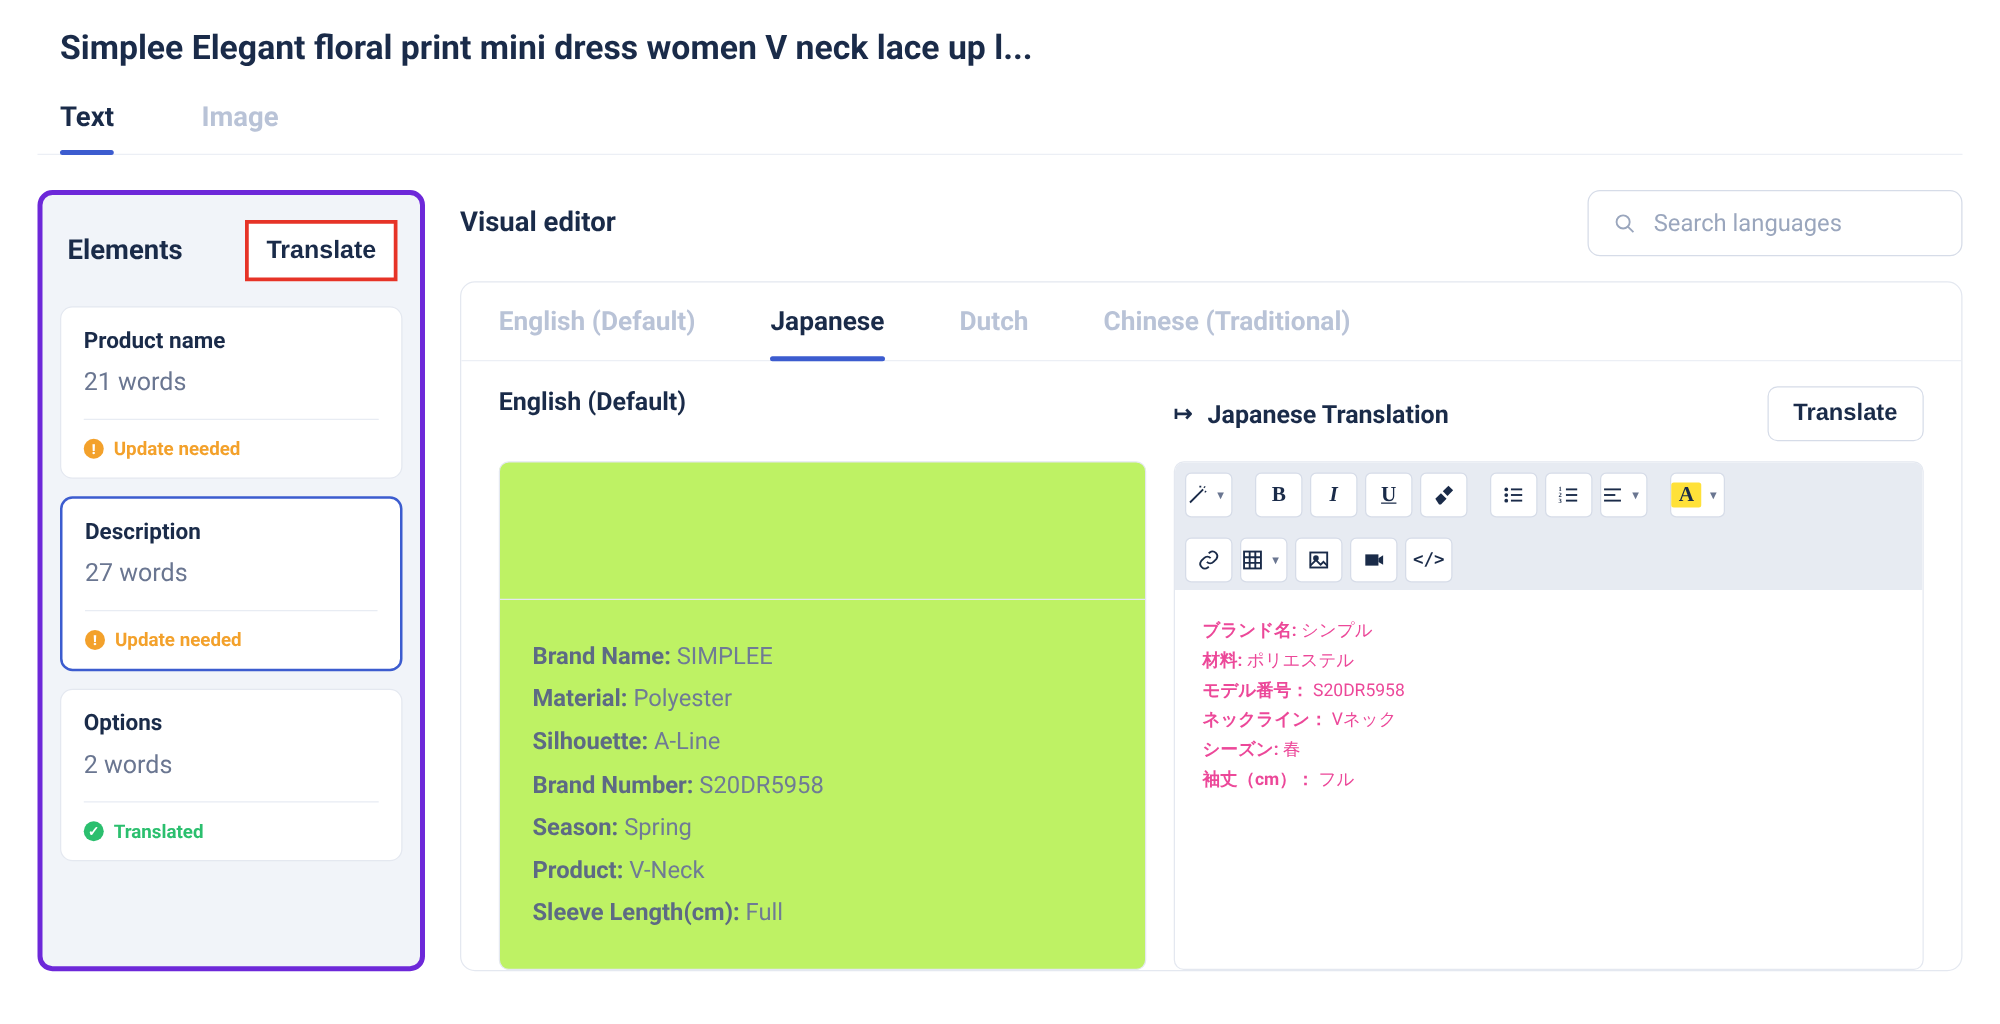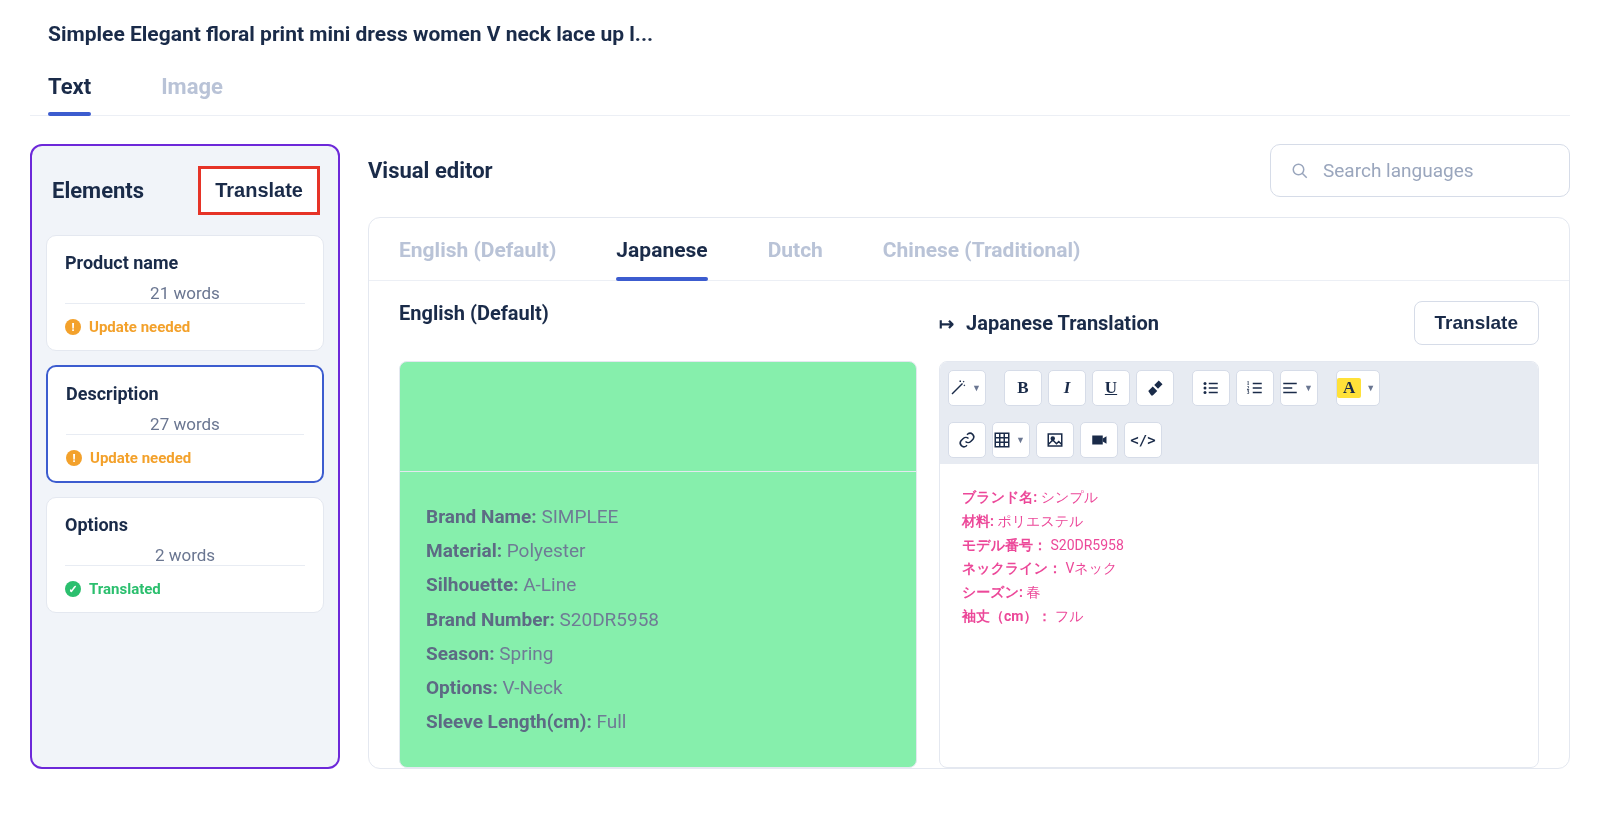--- a/index.html
+++ b/index.html
@@ -6,21 +6,21 @@
   body {
     font-family: -apple-system, BlinkMacSystemFont, "Segoe UI", Roboto, Helvetica, Arial, sans-serif;
     background: #fff;
     color: #1a2b49;
     width: 1600px;
     height: 819px;
     overflow: hidden;
     padding: 0 30px;
   }
   .page-title {
-    font-size: 21px;
+    font-size: 27px;
     font-weight: 700;
     color: #1a2b49;
     padding: 22px 0 28px 18px;
   }
   .main-tabs {
     display: flex;
     gap: 70px;
     padding-left: 18px;
     border-bottom: 1px solid #eceff5;
     text-align: center;
@@ -45,21 +45,21 @@
     border-radius: 3px;
   }
   .content {
     display: flex;
     margin-top: 28px;
     gap: 28px;
   }
   .sidebar {
     width: 310px;
     background: #f1f4f9;
-    border: 2px solid #6d28d9;
+    border: 4px solid #6d28d9;
     border-radius: 12px;
     padding: 20px 14px;
   }
   .sidebar-header {
     display: flex;
     align-items: center;
     justify-content: space-between;
     padding: 0 4px 20px 6px;
   }
   .sidebar-title {
@@ -87,24 +87,24 @@
   .element-card.selected {
     border: 2px solid #3c5ccf;
   }
   .element-name {
     font-size: 18px;
     font-weight: 700;
     color: #1a2b49;
     margin-bottom: 10px;
   }
   .element-words {
-    font-size: 17px;
+    font-size: 20px;
     color: #6a7691;
+    padding-bottom: 18px;
     border-bottom: 1px solid #e8ecf3;
-    text-align: center;
   }
   .element-status {
     display: flex;
     align-items: center;
     gap: 8px;
     margin-top: 14px;
     font-size: 15px;
     font-weight: 700;
   }
   .status-update { color: #f3a12b; }
@@ -209,21 +209,21 @@
     border-radius: 8px;
     cursor: pointer;
   }
   .panes {
     display: flex;
     padding: 0 30px;
     gap: 22px;
   }
   .source-pane {
     flex: 0 0 518px;
-    background: #86efac;
+    background: #bef264;
     border: 1px solid #e4e8f0;
     border-radius: 8px;
     overflow: hidden;
   }
   .source-blank { height: 110px; border-bottom: 1px solid #e4e8f0; }
   .source-text {
     padding: 28px 26px;
     font-size: 19px;
     line-height: 1.8;
     color: #6f7b95;
@@ -356,21 +356,21 @@
 
       <div class="panes">
         <div class="source-pane">
           <div class="source-blank"></div>
           <div class="source-text" id="source-text">
               <div><b>Brand Name:</b> SIMPLEE</div>
               <div><b>Material:</b> Polyester</div>
               <div><b>Silhouette:</b> A-Line</div>
               <div><b>Brand Number:</b> S20DR5958</div>
               <div><b>Season:</b> Spring</div>
-              <div><b>Options:</b> V-Neck</div>
+              <div><b>Product:</b> V-Neck</div>
               <div><b>Sleeve Length(cm):</b> Full</div>
             </div>
         </div>
 
         <div class="target-pane">
           <div class="toolbar">
             <button class="tbtn dd">
                 <svg class="t-icon" viewBox="0 0 24 24" fill="none" stroke="#1a2b49" stroke-width="2">
                   <path d="M4 20 L18 6"></path>
                   <path d="M19 3l1 1"></path>

